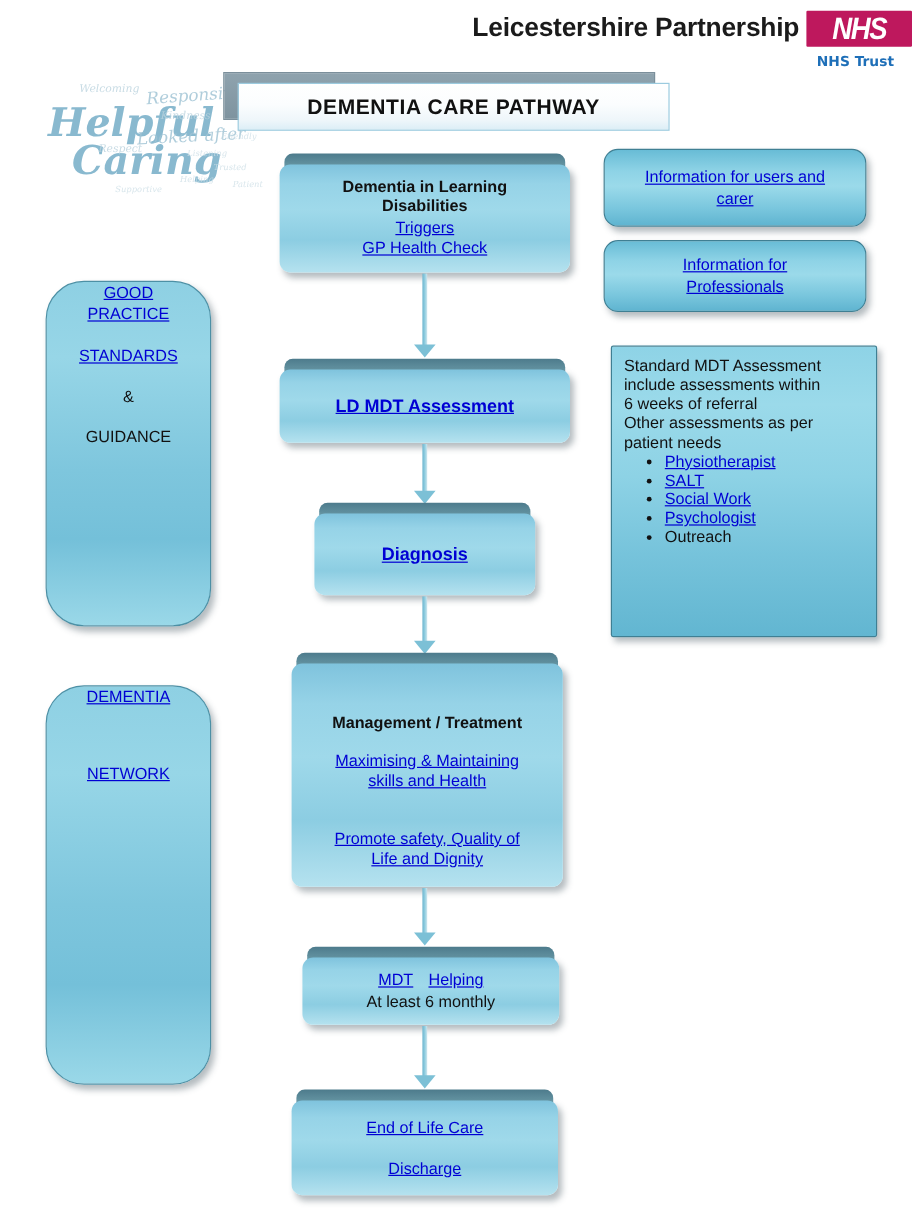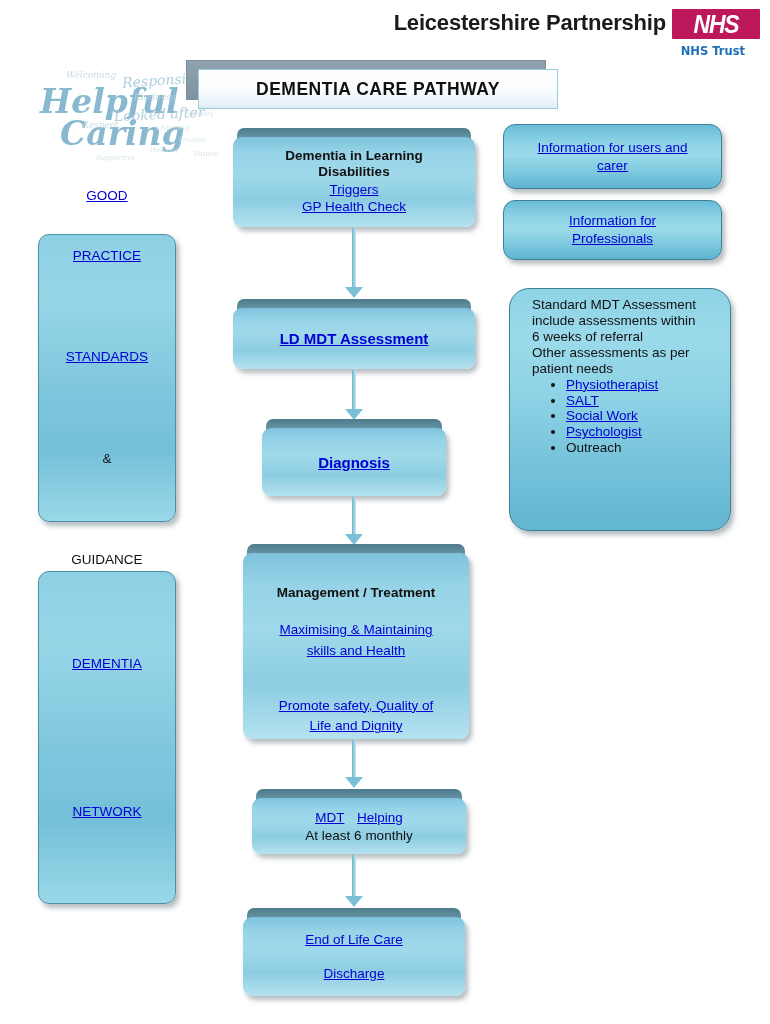--- a/index.html
+++ b/index.html
@@ -66,52 +66,52 @@
     border-radius:7px 7px 0 0;
   }
   .proc .body{
     position:absolute;left:0;top:9px;right:0;bottom:0;
     border-radius:9px;
     background:linear-gradient(180deg,#7fc3dd 0%,#96d3e7 18%,#9fd9ea 42%,#8ccde2 70%,#b5e2ef 100%);
     box-shadow:3px 4px 5px rgba(60,80,90,.38);
     display:flex;flex-direction:column;align-items:center;justify-content:center;
     text-align:center;padding:4px 10px;box-sizing:border-box;
   }
-  .proc .body.top-al{justify-content:space-between;padding-top:14px;}
+  .proc .body.top-al{justify-content:center;padding-top:14px;}
 
   
   .info-box{
     position:absolute;border:1px solid #3f7f93;border-radius:12px;
     background:linear-gradient(180deg,#68bcd6 0%,#8ed3e6 28%,#9bdaea 48%,#79c6dd 78%,#5fb4d0 100%);
     box-shadow:3px 4px 5px rgba(60,80,90,.38);
     display:flex;flex-direction:column;align-items:center;justify-content:center;
     text-align:center;box-sizing:border-box;padding:20px 10px;
   }
   .pill{
-    position:absolute;border:1px solid #4d90a5;border-radius:11px;
+    position:absolute;border:1px solid #4d90a5;border-radius:32px;
     background:linear-gradient(180deg,#8ed0e3 0%,#97d6e7 22%,#7ec6dd 55%,#74c0d9 75%,#9ad8e8 100%);
     box-shadow:3px 4px 5px rgba(60,80,90,.38);
-    display:flex;flex-direction:column;align-items:center;justify-content:center;
-    text-align:center;box-sizing:border-box;gap:42px;
+    display:flex;flex-direction:column;align-items:center;
+    text-align:center;box-sizing:border-box;
   }
 
   
   .hdg{font-size:13.5px;font-weight:bold;color:#111;line-height:1.22;}
   .lnk{font-size:13.5px;color:#0000D4;text-decoration:underline;line-height:1.3;}
   .lnk-lg{font-size:15px;font-weight:bold;color:#0000D4;text-decoration:underline;}
   .plain{font-size:13.5px;color:#111;line-height:1.3;}
   .spacer{height:13px;}
 
   
   #mdt-panel{
     position:absolute;left:509px;top:288px;width:222px;height:243px;
-    border:1px solid #3f7f93;border-radius:20px;overflow:hidden;
+    border:1px solid #3f7f93;border-radius:2px;overflow:hidden;
     background:linear-gradient(180deg,#8ed3e6 0%,#9bdaea 20%,#8dd2e5 45%,#76c3db 72%,#62b6d1 100%);
     box-shadow:3px 4px 5px rgba(60,80,90,.38);
-    box-sizing:border-box;padding:8px 10px 0 22px;
+    box-sizing:border-box;padding:8px 10px 0 10px;
   }
   #mdt-panel .ptxt{font-size:13.5px;color:#111;line-height:1.18;}
   #mdt-panel ul{margin:0;padding-left:34px;list-style:disc;}
   #mdt-panel li{font-size:13.5px;line-height:1.18;margin:0;color:#111;}
   #mdt-panel li a{color:#0000D4;text-decoration:underline;}
   #mdt-panel li.plainitem{color:#111;}
 
   
   .arrow{position:absolute;width:22px;}
   .arrow .shaft{

